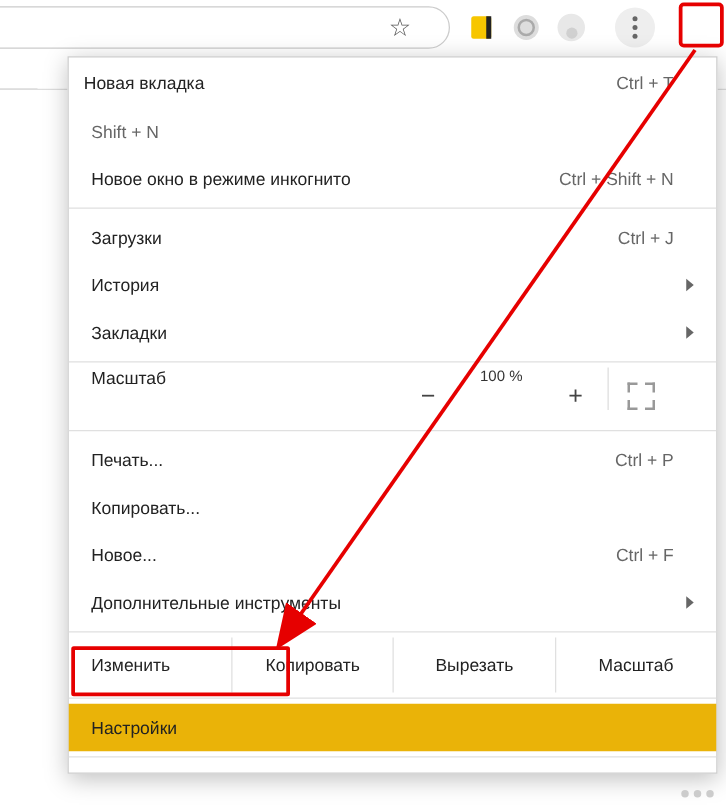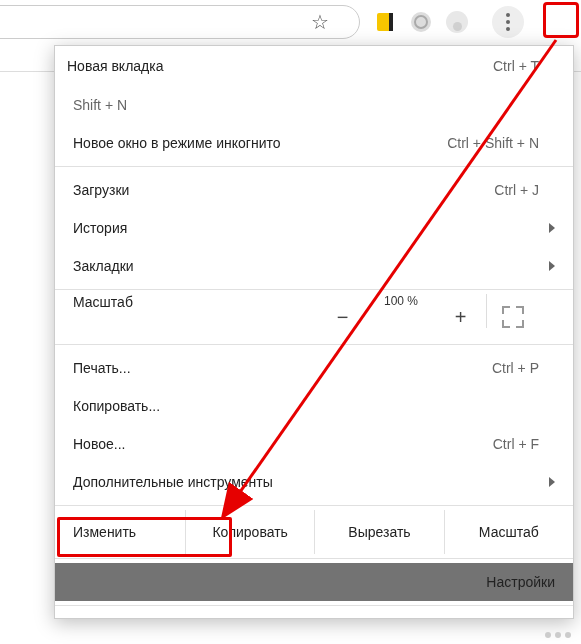--- a/index.html
+++ b/index.html
@@ -156,21 +156,21 @@
   }
   .edit-label{
     flex:0 0 130px;display:flex;align-items:center;padding-left:18px;
   }
   .edit-cell{
     flex:1;display:flex;align-items:center;justify-content:center;
     border-left:1px solid #e0e0e0;
     cursor:pointer;
   }
 
-  .active-row{ background:#737373;text-align:right; }
+  .active-row{ background:#eab308; }
 
   
   .hl-box{
     position:absolute;
     border:3px solid #e60000;
     pointer-events:none;
   }
   #hl-menu-btn{ top:2px; left:543px; width:36px; height:36px; border-radius:4px;}
   #hl-settings{ top:517px; left:57px; width:175px; height:40px; border-radius:2px;}
   svg.arrow{ position:absolute; top:0; left:0; pointer-events:none;}

